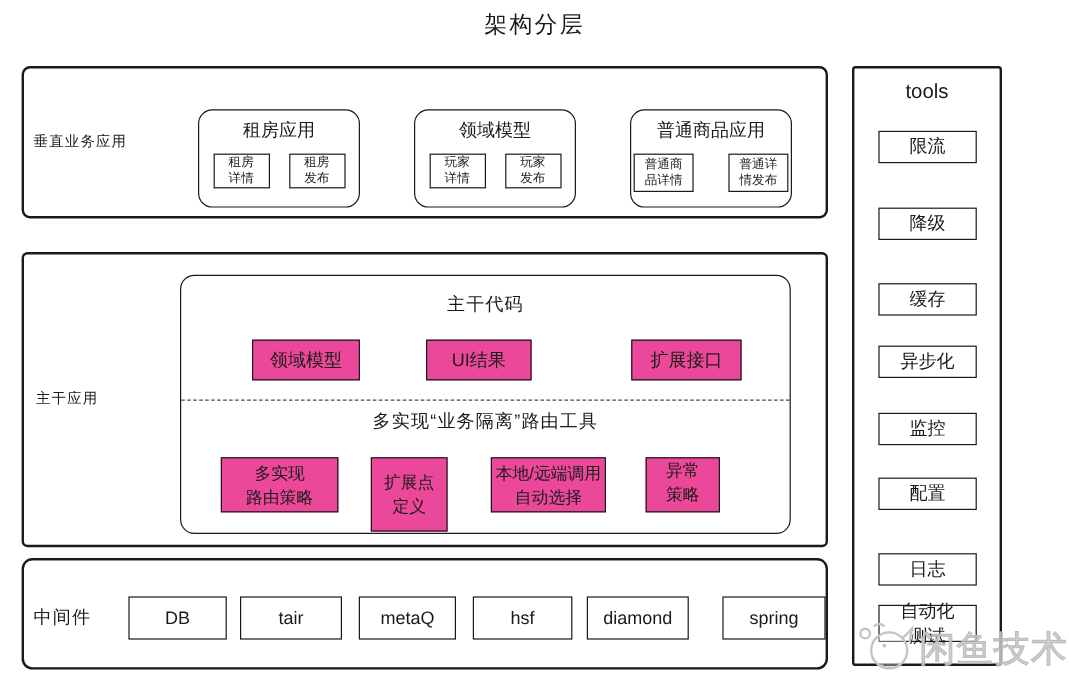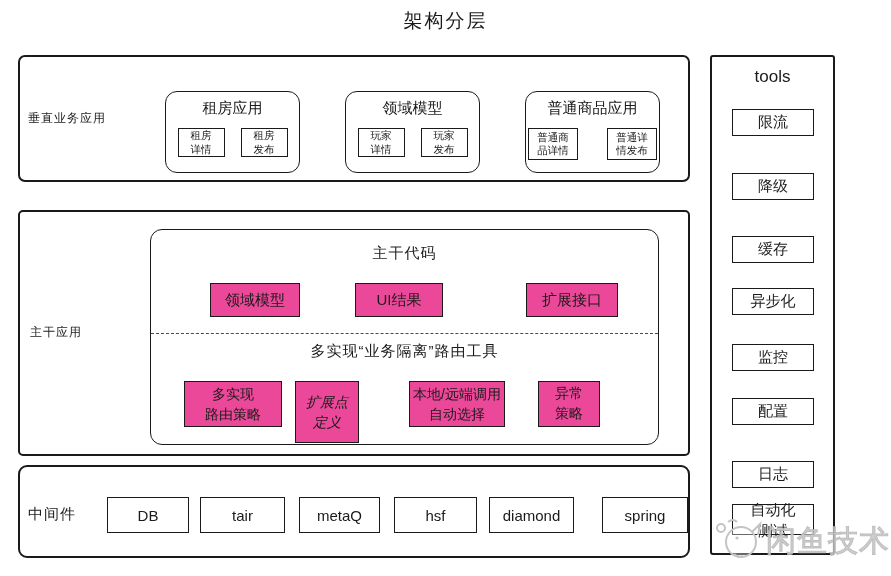--- a/index.html
+++ b/index.html
@@ -107,21 +107,21 @@
       <div class="node" style="left:375px;top:53px;width:92px;height:34px;">扩展接口</div>
 
       <div class="dashline"></div>
 
       <div class="subtitle">多实现“业务隔离”路由工具</div>
 
       <div class="node node--2line" style="left:33px;top:151px;width:98px;height:46px;">
         <span>多实现</span>
         <span class="line2">路由策略</span>
       </div>
-      <div class="node node--2line" style="left:144px;top:151px;width:64px;height:62px;font-style:italic;">
+      <div class="node node--2line" style="left:158px;top:151px;width:64px;height:62px;">
         <span>扩展点</span>
         <span class="line2">定义</span>
       </div>
       <div class="node node--2line" style="left:258px;top:151px;width:96px;height:46px;">
         <span>本地/远端调用</span>
         <span class="line2">自动选择</span>
       </div>
       <div class="node node--2line" style="left:387px;top:151px;width:62px;height:46px;font-family:Liberation Mono, monospace;">
         <span>异常</span>
         <span class="line2">策略</span>

